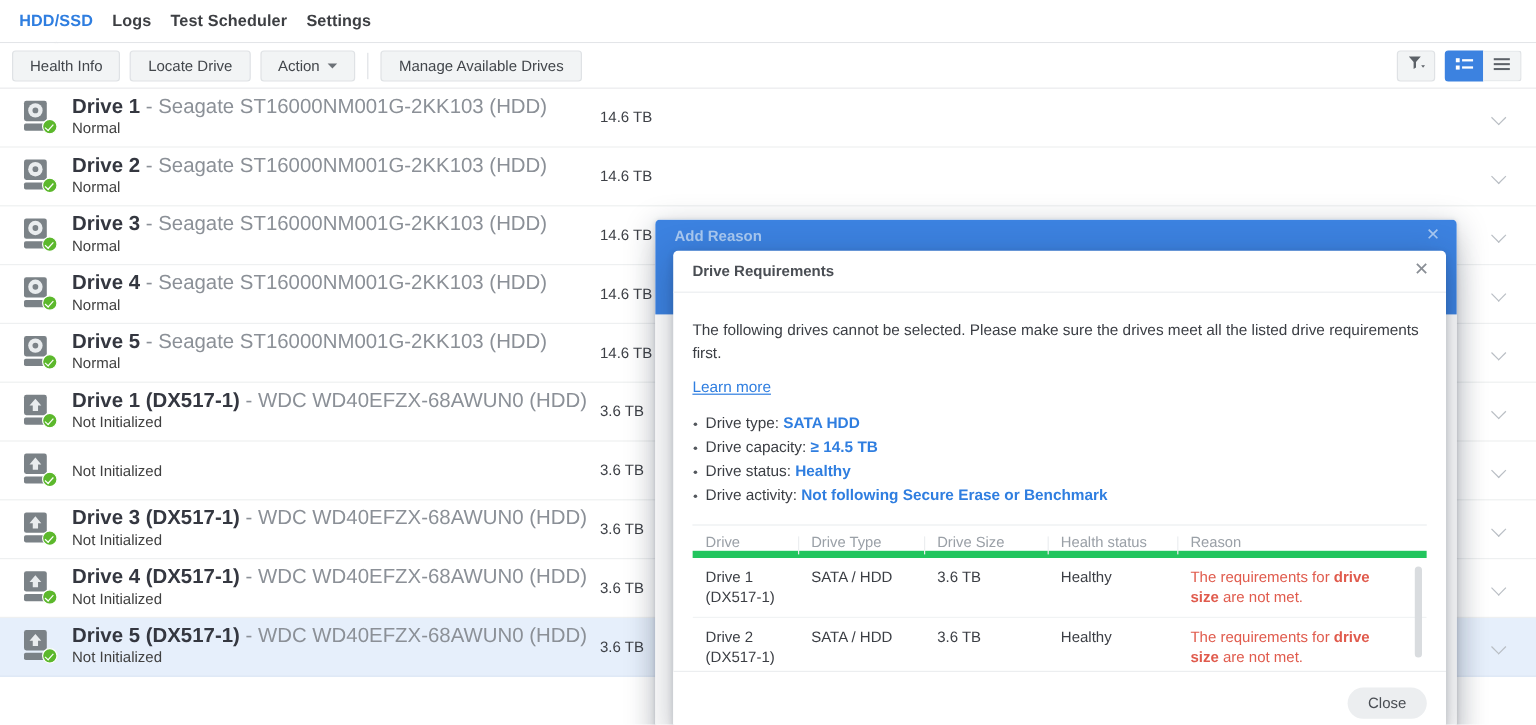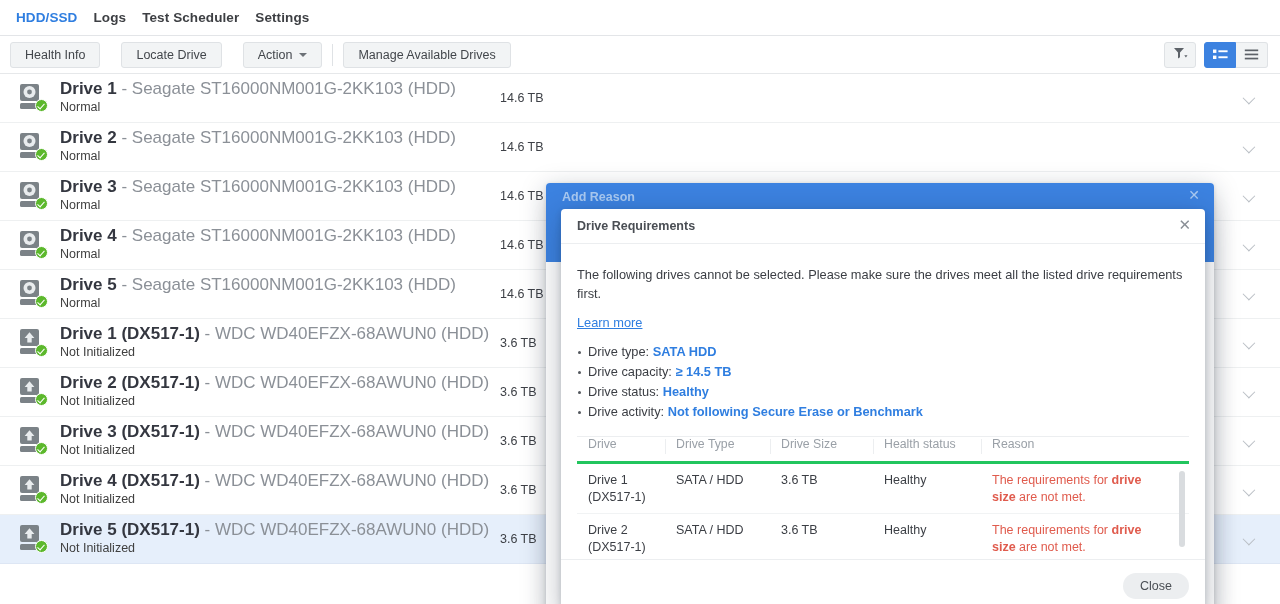--- a/index.html
+++ b/index.html
@@ -60,21 +60,21 @@
     background: #f2f4f5;
     border: 1px solid #dfe2e5;
     border-radius: 3px;
     font-size: 12.5px;
     color: #42464b;
     display: inline-flex;
     align-items: center;
     cursor: pointer;
     white-space: nowrap;
   }
-  .btn + .btn { margin-left: 21px; }
+  .btn + .btn { margin-left: 8px; }
   .btn .dd-arrow {
     margin-left: 7px;
     width: 0; height: 0;
     border-left: 4px solid transparent;
     border-right: 4px solid transparent;
     border-top: 4px solid #6c7177;
   }
   .tb-sep {
     width: 1px; height: 22px;
     background: #dfe2e5;
@@ -274,22 +274,22 @@
     margin-top: 14px;
     border-top: 1px solid #eceef0;
     border-bottom: 1px solid #eceef0;
     height: 166px;
     position: relative;
     overflow: hidden;
   }
   .req-thead {
     display: flex;
     height: 27px;
-    align-items: flex-start;
-    border-bottom: 3px solid #22c55e;
+    align-items: flex-end;
+    border-bottom: 6px solid #22c55e;
   }
   .req-thead .th {
     font-size: 12.3px;
     color: #9aa0a7;
     padding-left: 11px;
     position: relative;
   }
   .req-thead .th + .th::before {
     content: "";
     position: absolute;
@@ -519,21 +519,20 @@
       <div class="drive-row">
         <div class="drive-icon">
           <svg width="26" height="29" viewBox="0 0 26 29">
   <rect x="2" y="1" width="19" height="17" rx="2" fill="#7b8287"></rect>
   <path d="M11.5 4.3 L16.4 10 h-2.7 v4.4 h-4.4 V10 H6.6 z" fill="#e9ecee"></path>
   <rect x="2" y="20" width="19" height="6" rx="1.5" fill="#7b8287"></rect>
 </svg>
           <span class="badge-ok"></span>
         </div>
         <div class="drive-text">
-          <div class="drive-title"><b>Drive 2 (DX517-1)</b> <span>- WDC WD40EFZX-68AWUN0 (HDD)</span></div>
           <div class="drive-status">Not Initialized</div>
         </div>
         <div class="drive-size">3.6 TB</div>
         <span class="chev"></span>
       </div>
       <div class="drive-row">
         <div class="drive-icon">
           <svg width="26" height="29" viewBox="0 0 26 29">
   <rect x="2" y="1" width="19" height="17" rx="2" fill="#7b8287"></rect>
   <path d="M11.5 4.3 L16.4 10 h-2.7 v4.4 h-4.4 V10 H6.6 z" fill="#e9ecee"></path>

